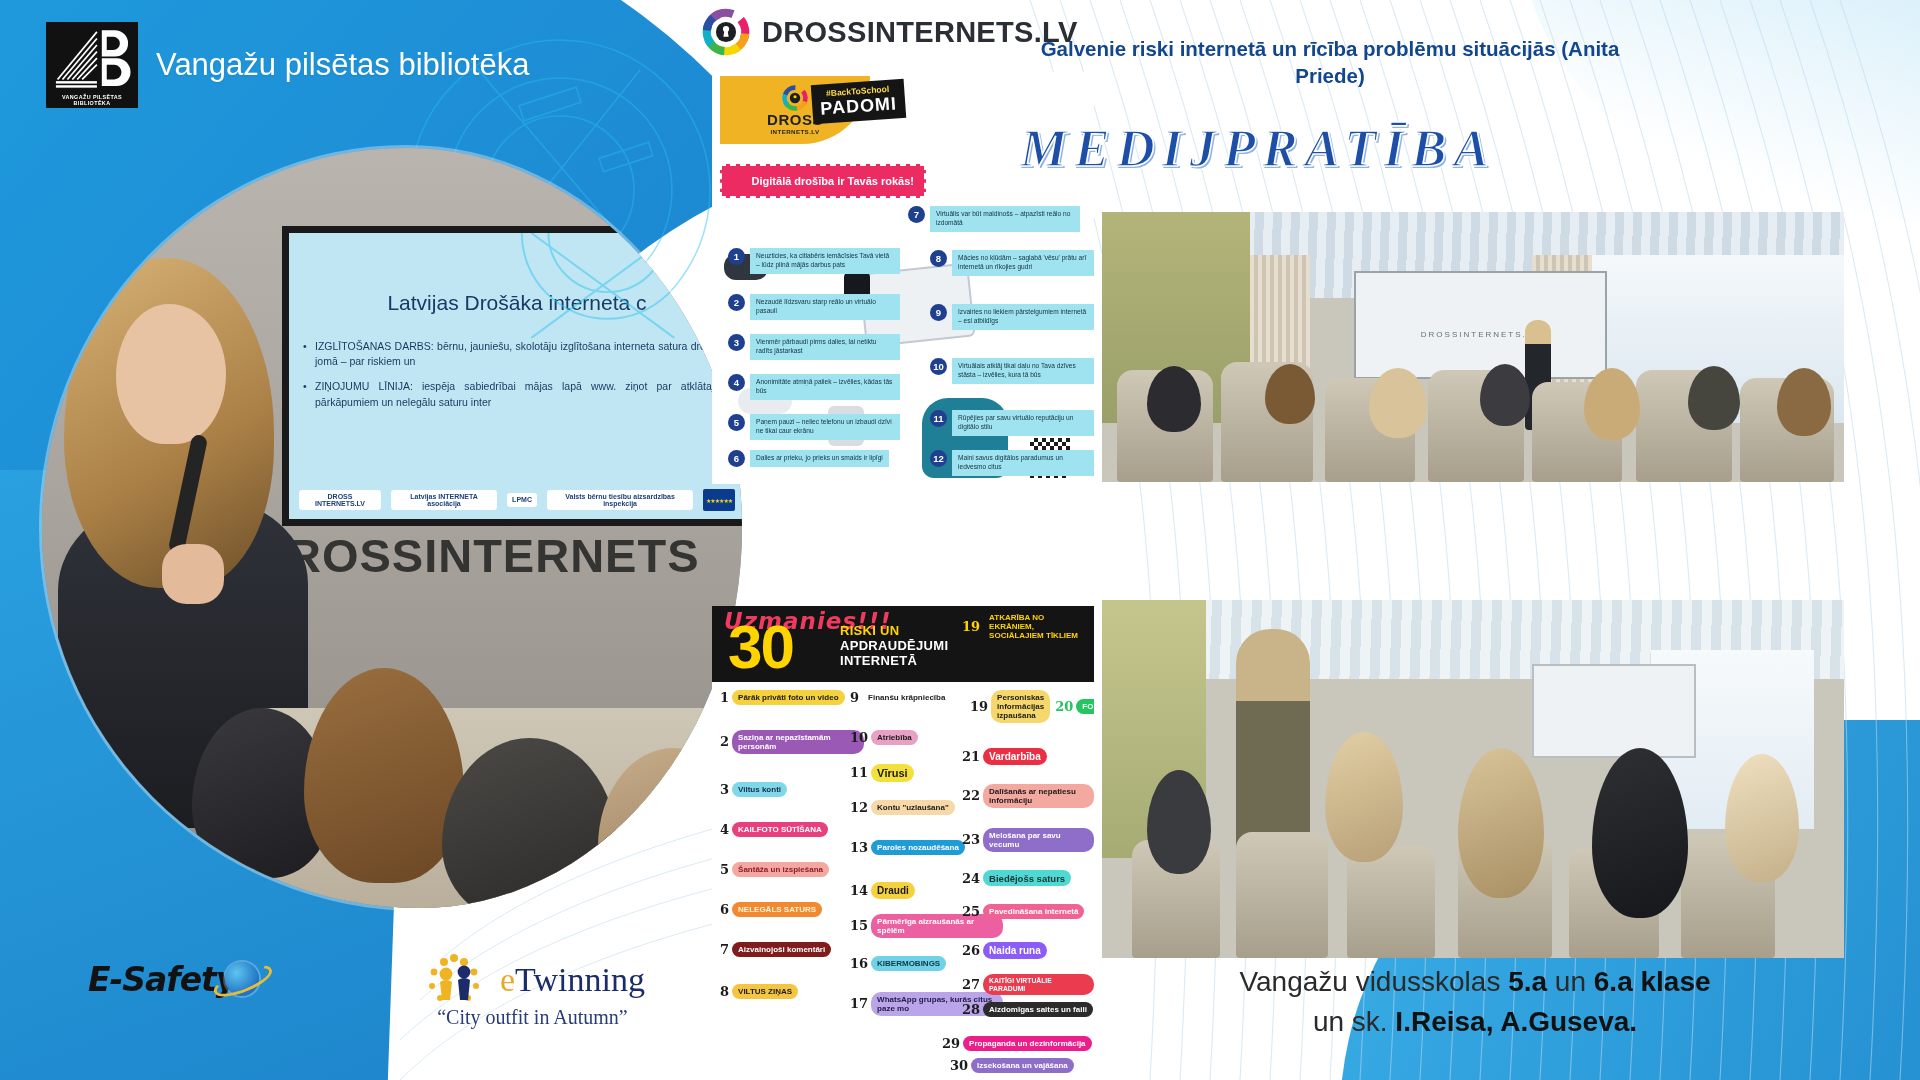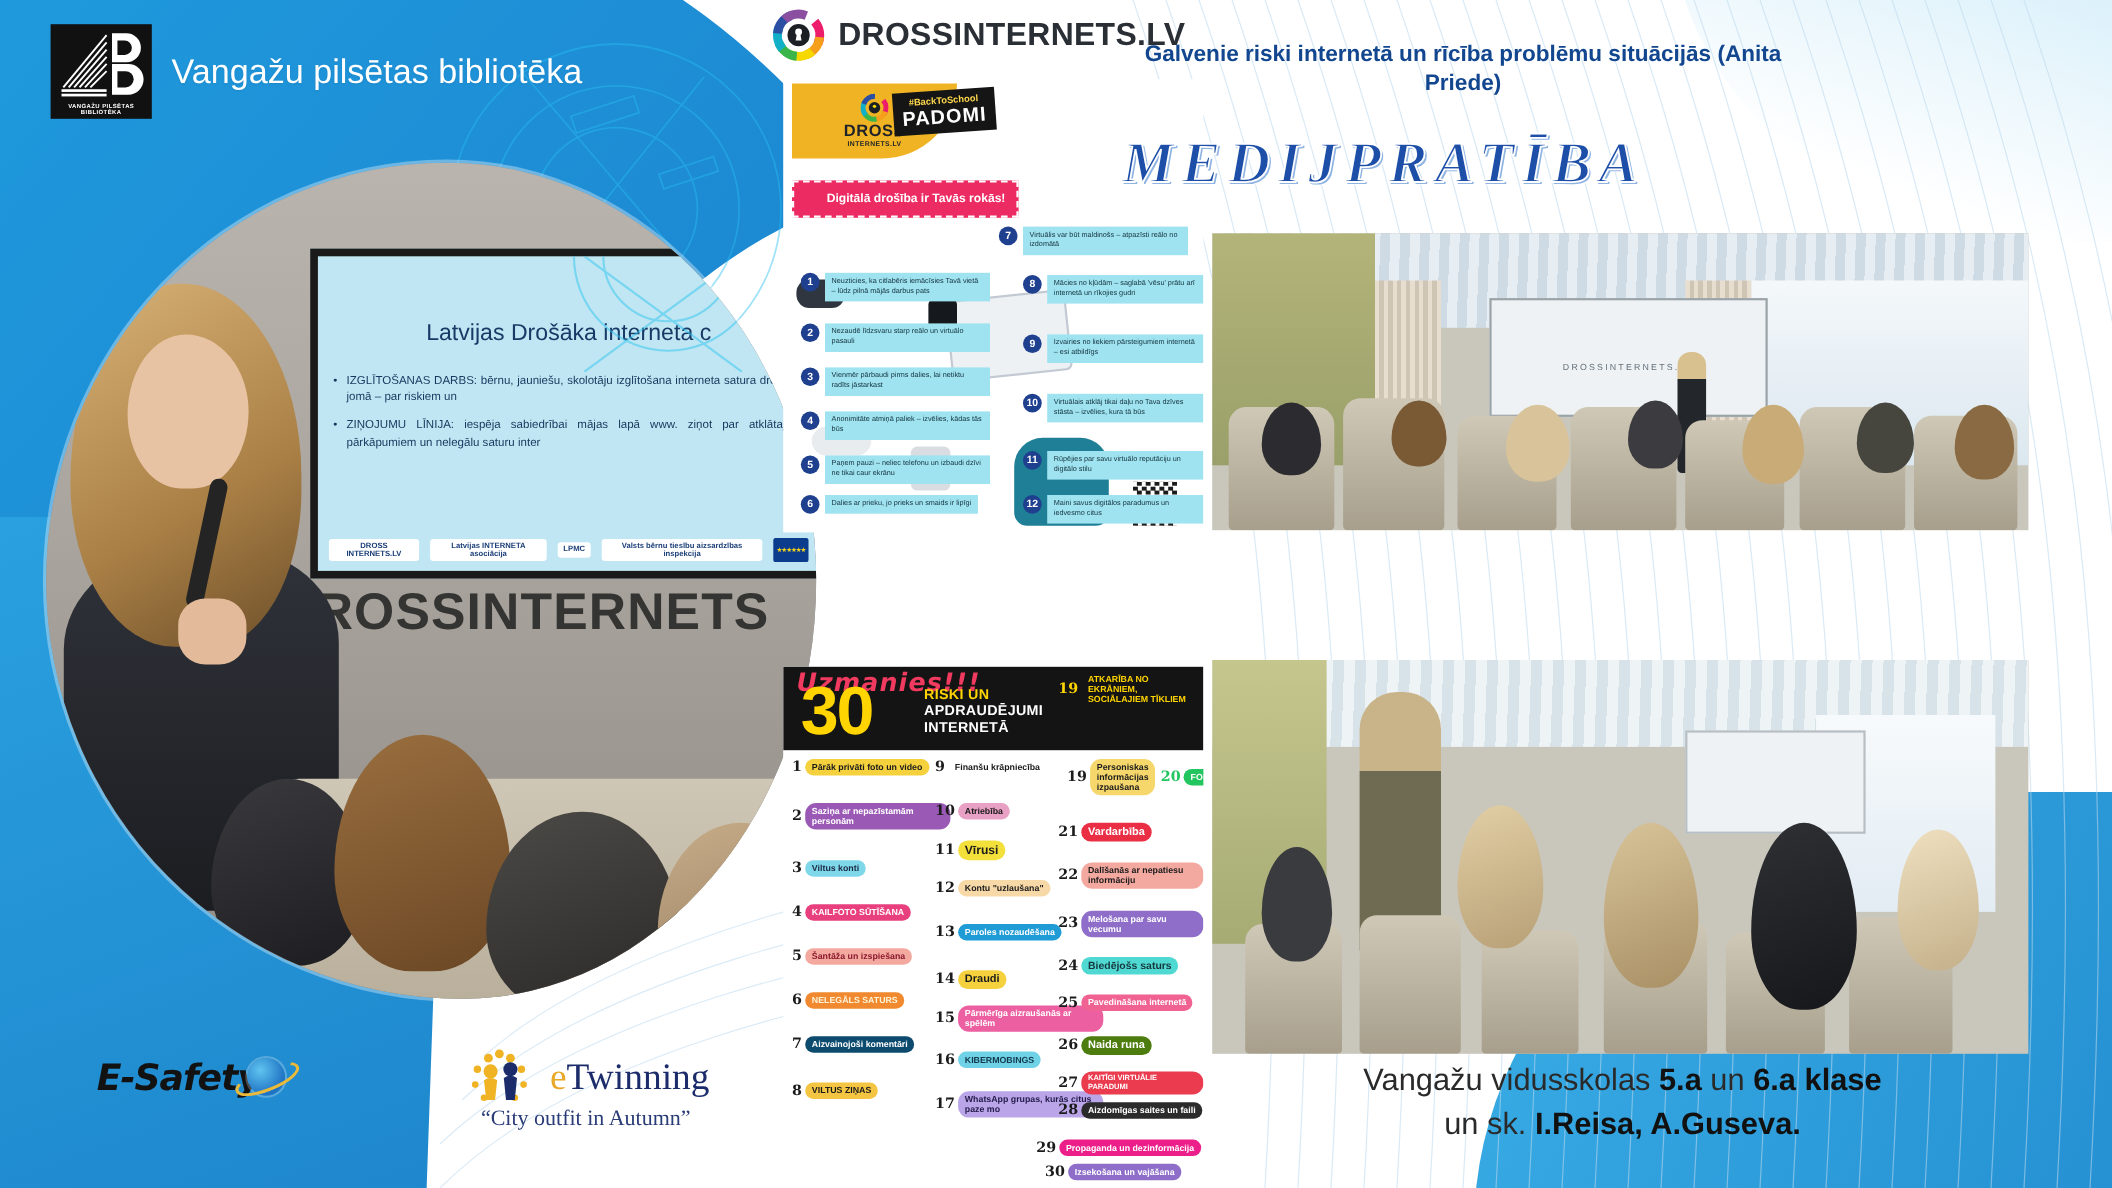--- a/index.html
+++ b/index.html
@@ -455,21 +455,21 @@
   <div class="risk" style="left:8px;top:256px;">
     <span class="rn">5</span>
     <span class="rl" style="background:#f4a9a0;color:#8c1b2f">Šantāža un izspiešana</span>
   </div>
   <div class="risk" style="left:8px;top:296px;">
     <span class="rn">6</span>
     <span class="rl" style="background:#f0892f;color:#fff3d6">NELEGĀLS SATURS</span>
   </div>
   <div class="risk" style="left:8px;top:336px;">
     <span class="rn">7</span>
-    <span class="rl" style="background:#0c4a6e;color:#fff">Aizvainojoši komentāri</span>
+    <span class="rl" style="background:#7f1d1d;color:#fff">Aizvainojoši komentāri</span>
   </div>
   <div class="risk" style="left:8px;top:378px;">
     <span class="rn">8</span>
     <span class="rl" style="background:#f4c542;color:#1b1b1b">VILTUS ZIŅAS</span>
   </div>
 
   <div class="risk" style="left:138px;top:84px;">
     <span class="rn">9</span>
     <span class="rl" style="background:#ffffff;color:#1b1b1b">Finanšu krāpniecība</span>
   </div>
@@ -531,21 +531,21 @@
   <div class="risk" style="left:250px;top:264px;">
     <span class="rn">24</span>
     <span class="rl" style="background:#4fd9d2;color:#16343a;font-size:9.5px">Biedējošs saturs</span>
   </div>
   <div class="risk" style="left:250px;top:298px;">
     <span class="rn">25</span>
     <span class="rl" style="background:#f06292;color:#fff">Pavedināšana internetā</span>
   </div>
   <div class="risk" style="left:250px;top:336px;">
     <span class="rn">26</span>
-    <span class="rl" style="background:#4d7c0f;color:#fff;font-size:10px">Naida runa</span>
+    <span class="rl" style="background:#8b5cf6;color:#fff;font-size:10px">Naida runa</span>
   </div>
   <div class="risk" style="left:250px;top:368px;">
     <span class="rn">27</span>
     <span class="rl" style="background:#ea3b4f;color:#fff;font-size:6.8px">KAITĪGI VIRTUĀLIE PARADUMI</span>
   </div>
   <div class="risk" style="left:250px;top:396px;">
     <span class="rn">28</span>
     <span class="rl" style="background:#2b2b2b;color:#fff">Aizdomīgas saites un faili</span>
   </div>
   <div class="risk" style="left:230px;top:430px;">

